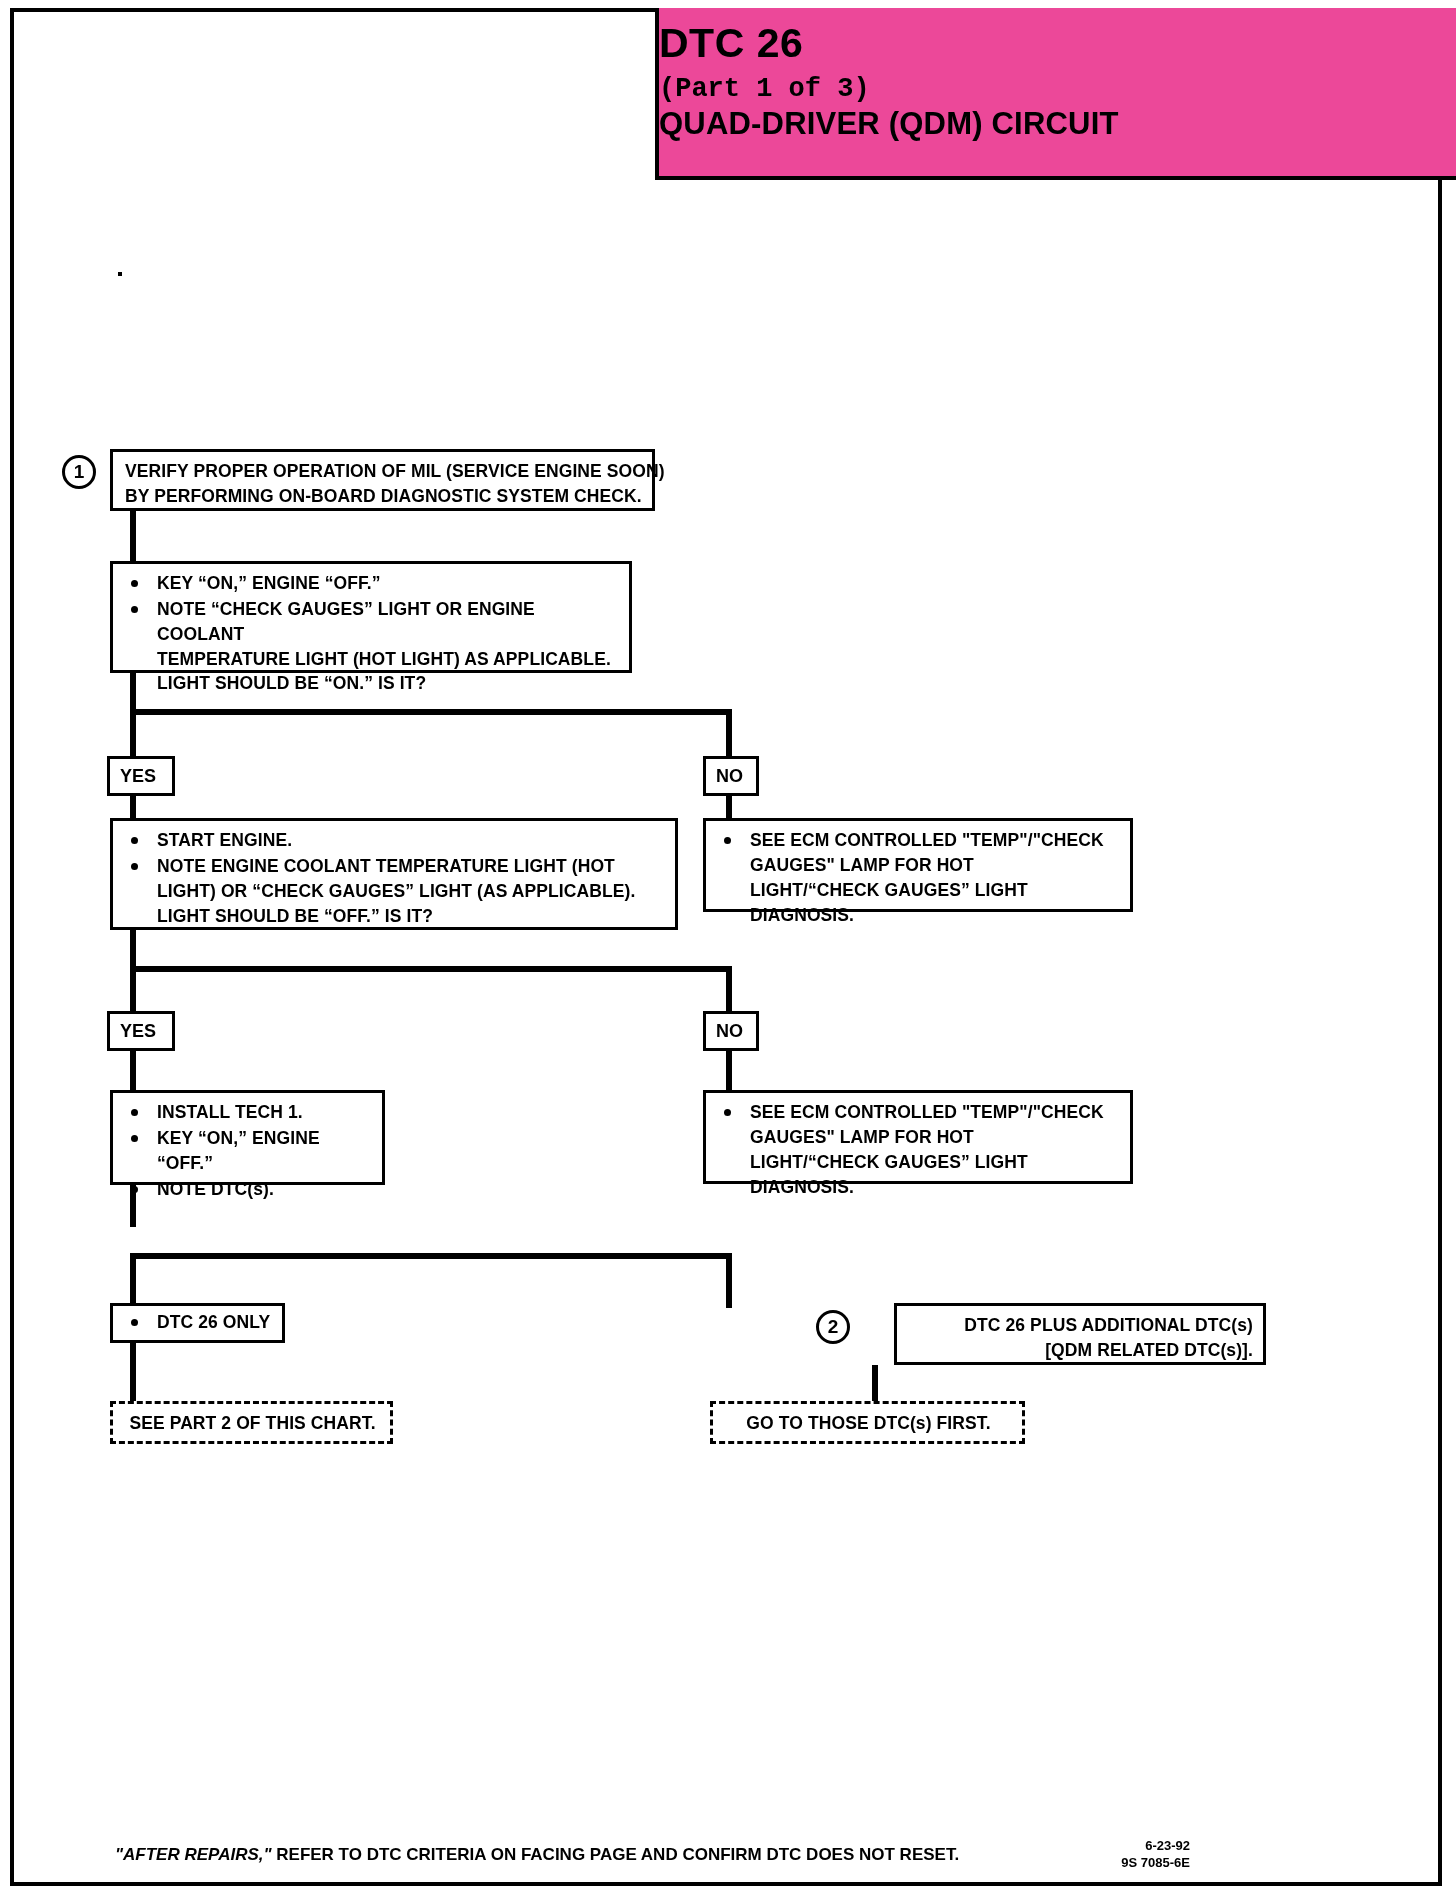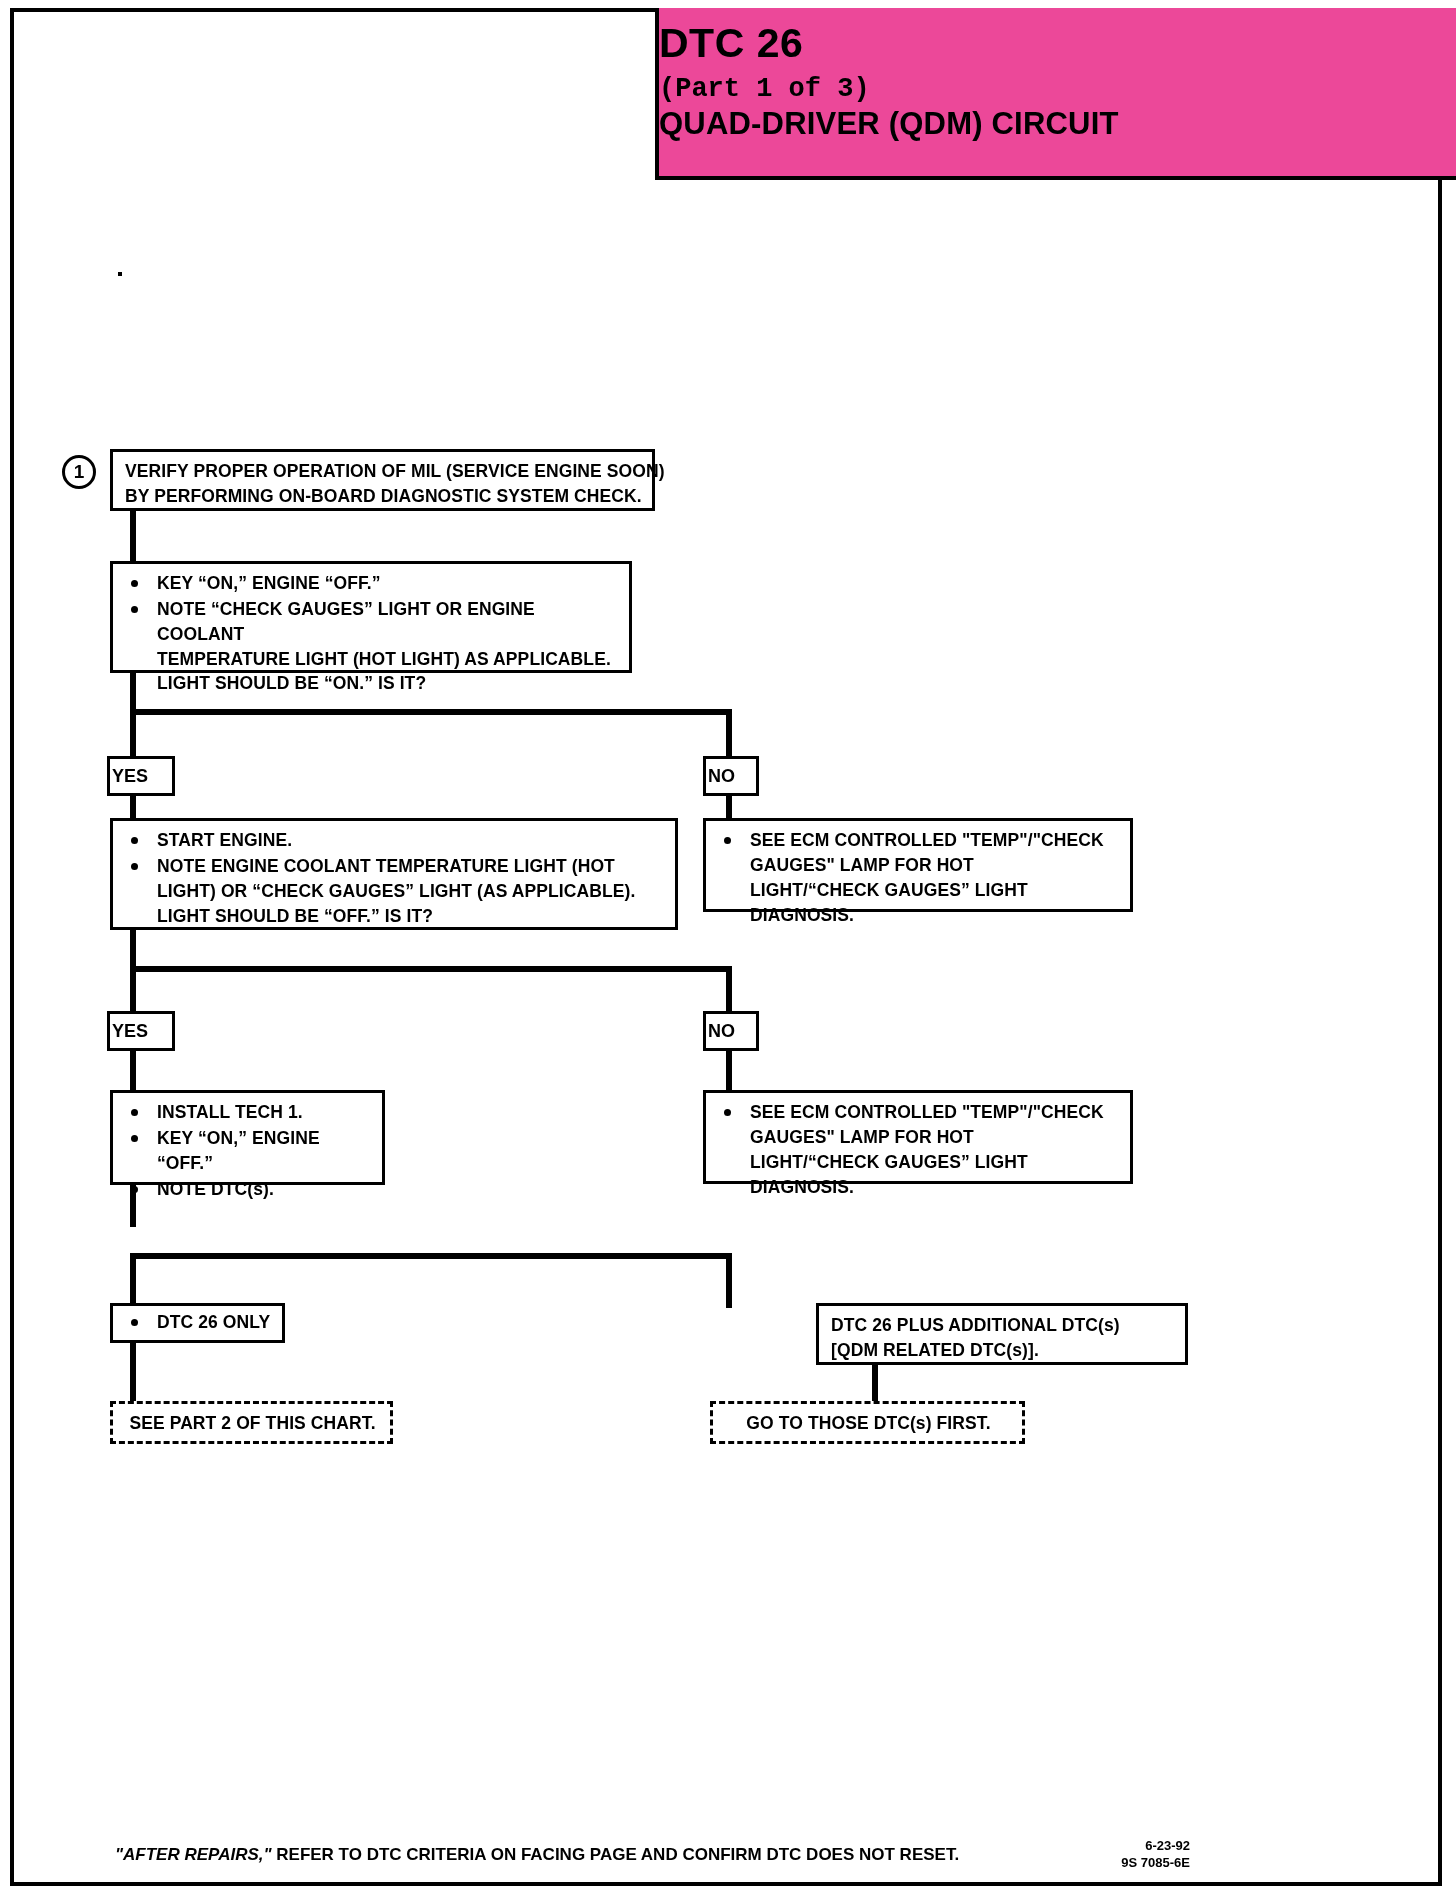--- a/index.html
+++ b/index.html
@@ -109,21 +109,21 @@
   
   .ynbox {
     position: absolute;
     border: 3px solid #000;
     box-sizing: border-box;
     background: #fff;
     font-size: 18px;
     font-weight: bold;
     display: flex;
     align-items: center;
-    padding-left: 2px;
+    padding-left: 10px;
   }
   
   .stepnum {
     position: absolute;
     width: 34px;
     height: 34px;
     border: 3px solid #000;
     border-radius: 50%;
     box-sizing: border-box;
     background: #fff;
@@ -283,21 +283,21 @@
   <div class="fbox" style="left:110px; top:1303px; width:175px; height:40px; padding-top:4px;">
     <ul class="blist">
       <li>
         <span class="cont">DTC 26 ONLY</span>
       </li>
     </ul>
   </div>
 
   <div class="stepnum" style="left:816px; top:1310px;">2</div>
 
-  <div class="fbox" style="left:816px; top:1303px; width:372px; height:62px;">
+  <div class="fbox" style="left:894px; top:1303px; width:372px; height:62px;text-align:right;">
     <div class="line">DTC 26 PLUS ADDITIONAL DTC(s)</div>
     <div class="line">[QDM RELATED DTC(s)].</div>
   </div>
 
   <div class="vline" style="left:130px; top:1343px; height:60px;"></div>
   <div class="vline" style="left:872px; top:1365px; height:38px;"></div>
 
   <div class="fbox dashed" style="left:110px; top:1401px; width:283px; height:43px; padding-top:7px;">
     <div class="line">SEE  PART 2 OF THIS CHART.</div>
   </div>

